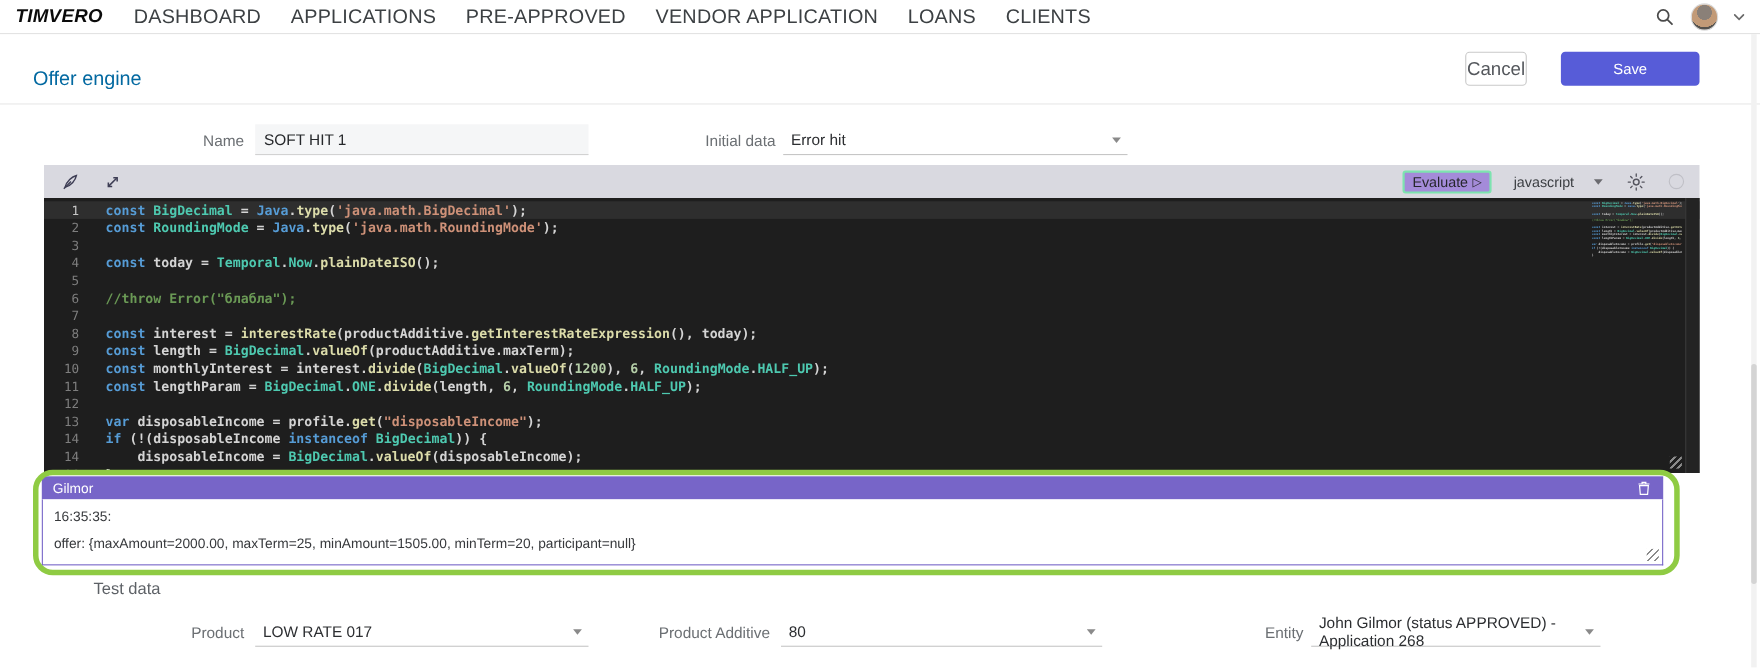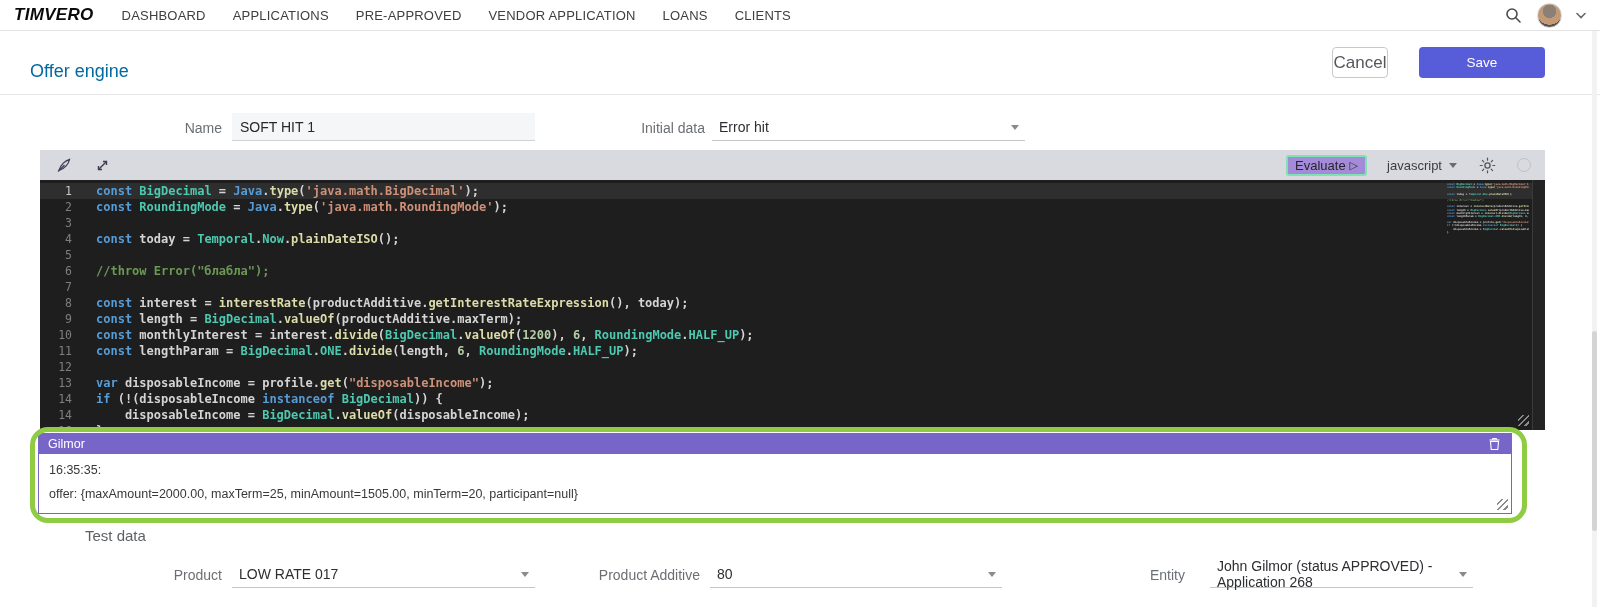--- a/index.html
+++ b/index.html
@@ -4,21 +4,21 @@
 <style>
   * { margin:0; padding:0; box-sizing:border-box; }
   body { background:#fff; font-family:"Liberation Sans", sans-serif; }
   .screen { position:relative; width:1600px; height:607px; background:#fff; overflow:hidden; }
 
   
   .navbar { position:absolute; left:0; top:0; width:1600px; height:31px; background:#fff;
             border-bottom:1px solid #e3e3e3; display:flex; align-items:center; padding:0 14px; }
   .logo { font-weight:800; font-style:italic; font-size:17px; letter-spacing:.3px; color:#0b0b0b; margin-right:28px; }
   .nav-items { display:flex; align-items:center; gap:27px; }
-  .nav-item { font-size:13px; color:#3c4043; letter-spacing:.2px; cursor:pointer; white-space:nowrap; }
+  .nav-item { font-size:18px; color:#3c4043; letter-spacing:.2px; cursor:pointer; white-space:nowrap; }
   .nav-right { margin-left:auto; display:flex; align-items:center; gap:14px; }
   .icon-btn { width:20px; height:20px; display:flex; align-items:center; justify-content:center; cursor:pointer; }
   .avatar { width:25px; height:25px; border-radius:50%;
             background:radial-gradient(circle at 50% 32%, #8a8078 0 34%, #c29a77 35% 68%, #55524e 69%); 
             border:1px solid #d9d9d9; }
   .chev { width:10px; height:10px; }
 
   
   .page-header { position:absolute; left:0; top:31px; width:1600px; height:64px; border-bottom:1px solid #e8e8e8; }
   .page-title { position:absolute; left:30px; top:30px; font-size:18px; color:#0369a1; }
@@ -43,21 +43,21 @@
   
   .editor { position:absolute; left:40px; top:150px; width:1505px; height:280px; }
   .editor-toolbar { position:absolute; left:0; top:0; width:100%; height:30px; background:var(--toolbar_bg,#d9d9e0);
                     display:flex; align-items:center; padding:0 14px; }
   .tool-icon { width:20px; height:20px; margin-right:18px; display:flex; align-items:center; justify-content:center; cursor:pointer; }
   .toolbar-right { margin-left:auto; display:flex; align-items:center; gap:20px; }
   .btn-evaluate { display:flex; align-items:center; gap:4px; background:var(--evaluate_bg,#a48bd9);
                   border:2px solid var(--evaluate_border,#7de3b0); border-radius:3px; padding:1px 7px;
                   font-size:13px; color:#26262b; cursor:pointer; font-family:"Liberation Sans",sans-serif; }
   .play-glyph { font-size:11px; color:#26262b; }
-  .lang-select { display:flex; align-items:center; gap:7px; font-size:13px; color:#3a3d41; cursor:pointer; }
+  .lang-select { display:flex; align-items:center; gap:18px; font-size:13px; color:#3a3d41; cursor:pointer; }
   .lang-caret { width:0; height:0; border-left:4px solid transparent; border-right:4px solid transparent; border-top:5px solid #6b6b70; }
   .faint-circle { width:14px; height:14px; border:1.5px solid #bfbfc6; border-radius:50%; }
 
   .code-area { position:absolute; left:0; top:30px; width:100%; height:250px; background:var(--editor_bg,#1e1e1e);
                overflow:hidden; padding-top:3px; cursor:text; }
   .code-line { display:flex; height:16px; line-height:16px; white-space:pre;
                font-family:"DejaVu Sans Mono", monospace; font-size:12px; font-weight:bold; }
   .code-line.active { background:#2e2e2e; }
   .code-line.active .ln { color:#c6c6c6; }
   .ln { width:32px; text-align:right; color:#7e7e7e; margin-right:24px; font-weight:normal; flex:none; font-size:11.5px; }
@@ -90,21 +90,21 @@
   .out-res { font-size:12.5px; color:#37393c; }
   .output-grip { right:3px; bottom:3px; }
 
   
   .test-title { position:absolute; left:85px; top:527px; font-size:15px; color:#5d6166; }
   .product-label { left:120px; top:567px; width:102px; }
   .product-select { left:232px; top:560px; width:303px; }
   .padd-label { left:598px; top:567px; width:102px; }
   .padd-select { left:710px; top:560px; width:292px; }
   .entity-label { left:1117px; top:567px; width:68px; }
-  .entity-select { left:1192px; top:560px; width:263px;margin-left:18px; }
+  .entity-select { left:1192px; top:560px; width:263px; }
 
   
   .page-scrollbar { position:absolute; right:3px; top:31px; width:5px; height:576px; background:#f2f2f2; }
   .page-scrollbar .thumb { position:absolute; left:0; top:300px; width:5px; height:200px; background:#d4d4d4; border-radius:3px; }
 
   svg { display:block; }
 </style>
 </head>
 <body>
 

